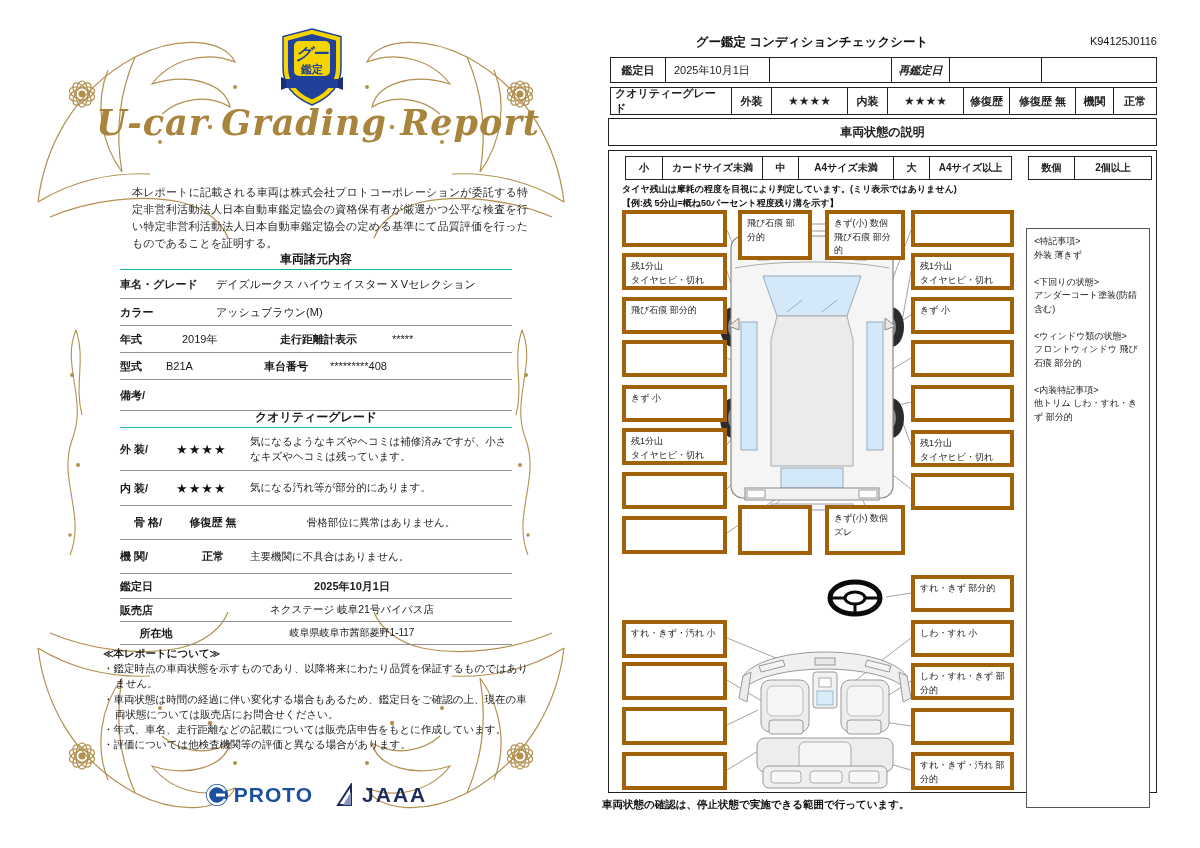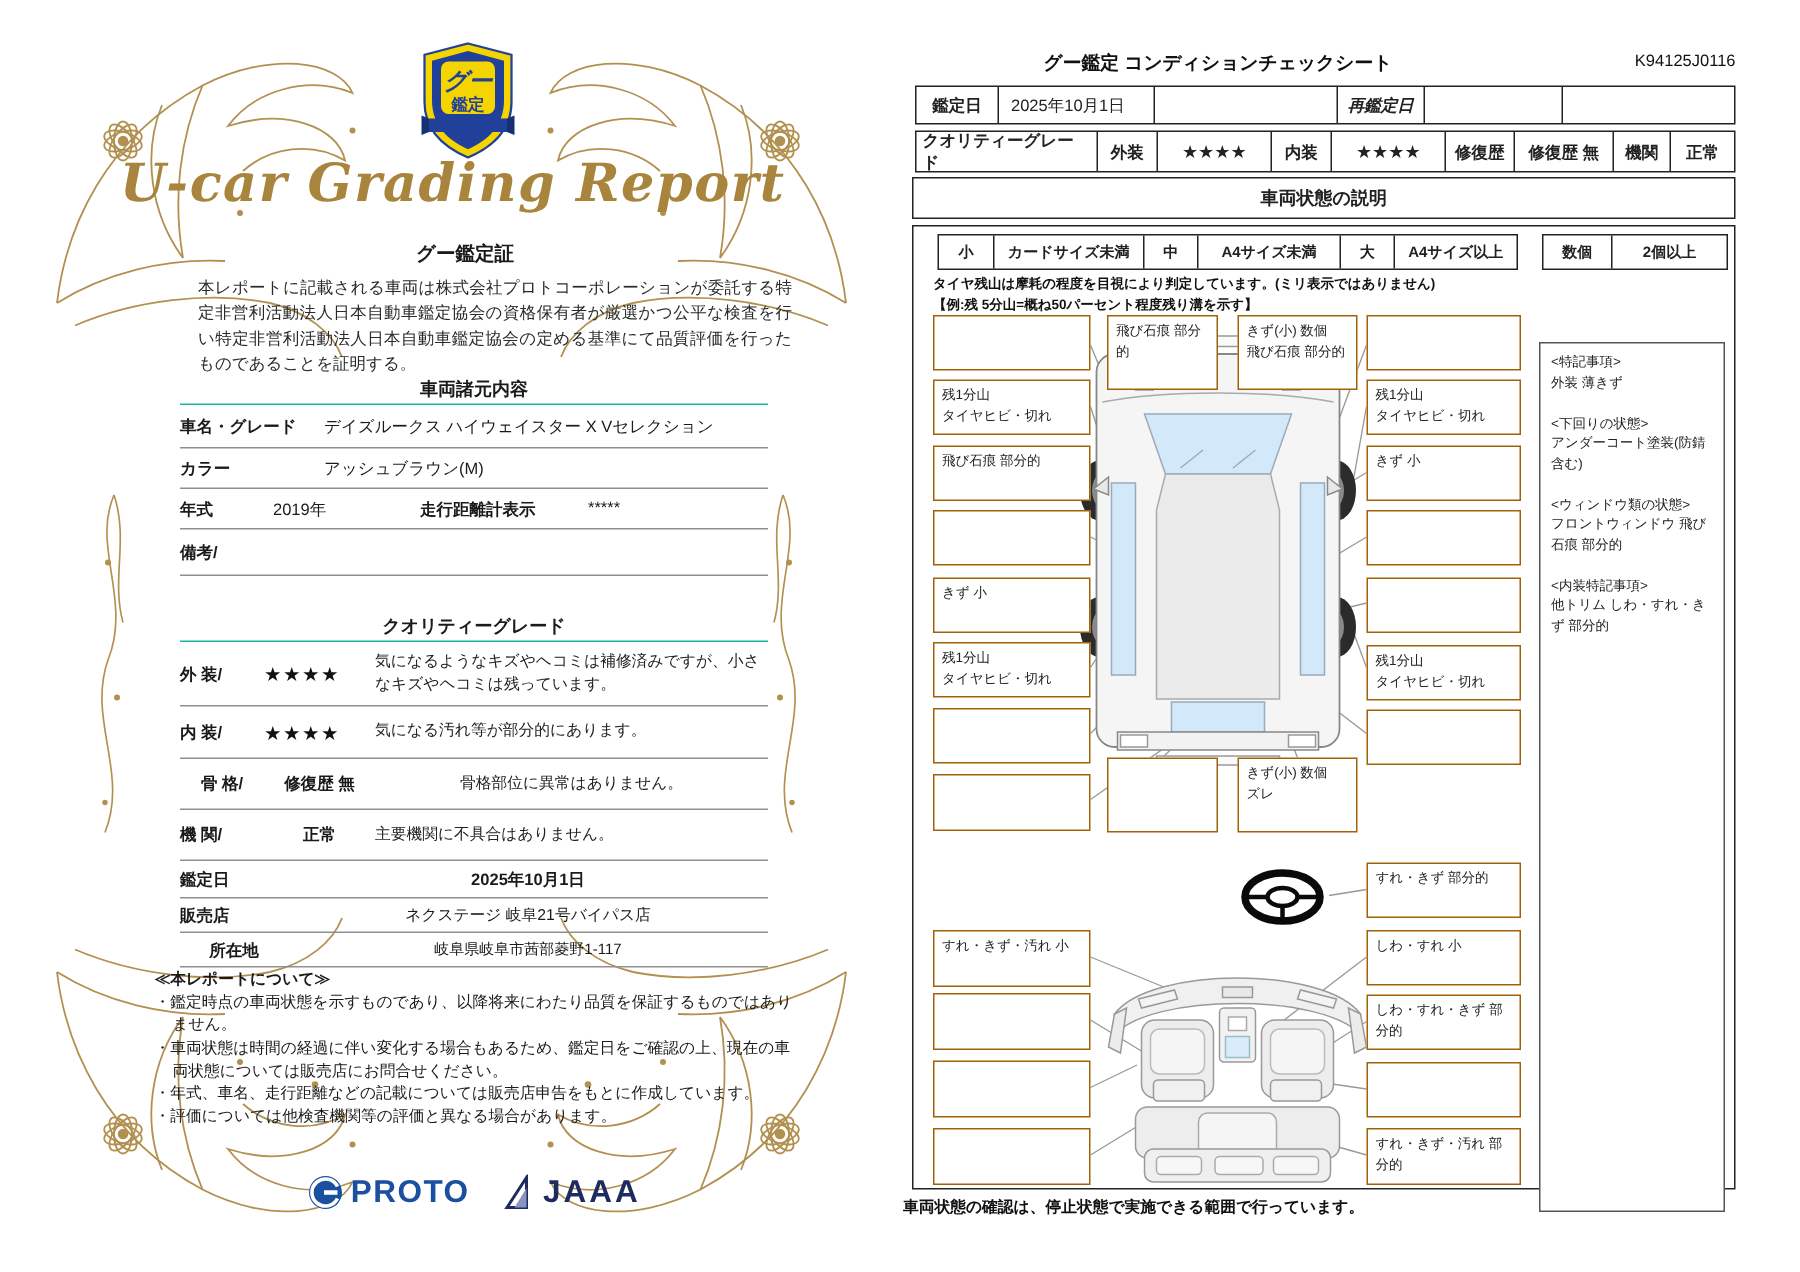--- a/index.html
+++ b/index.html
@@ -4,21 +4,21 @@
 <style>
   html,body{margin:0;padding:0;background:#fff;}
   #canvas{position:relative;width:1200px;height:848px;background:#fff;overflow:hidden;
           font-family:"Liberation Sans",sans-serif;color:#222;}
   .abs{position:absolute;}
   svg{display:block;}
   svg text{font-family:"Liberation Sans",sans-serif;}
 
   
   .cert-title{font-family:"DejaVu Serif",serif;font-style:italic;font-weight:bold;
-              font-size:35px;color:#a8843c;text-align:left;letter-spacing:1px;}
+              font-size:35px;color:#a8843c;text-align:right;letter-spacing:1px;}
   .cert-sub{font-size:13px;font-weight:bold;text-align:center;color:#1a1a1a;}
   .cert-intro{font-size:11px;line-height:1.55;text-align:justify;color:#2a2a2a;margin-left:12px;}
   .sec-head{font-size:12px;font-weight:bold;text-align:center;color:#1a1a1a;}
   .ltable{border-top:1px solid #14b8a6;}
   .lrow{display:flex;align-items:center;border-bottom:1px solid #8f8f8f;font-size:11px;min-height:26px;}
   .lrow .lab{font-weight:bold;color:#1a1a1a;flex:none;}
   .lrow .val{color:#1a1a1a;}
   .stars{font-size:13px;letter-spacing:1px;color:#111;}
   .gdesc{font-size:10.5px;line-height:1.45;flex:1;}
   .about{font-size:10.5px;line-height:1.45;color:#1a1a1a;}
@@ -34,21 +34,21 @@
   .r-code{font-size:11px;text-align:right;color:#111;}
   .btable{display:flex;border:1.2px solid #222;background:#fff;}
   .bcell{display:flex;align-items:center;justify-content:center;font-size:11px;
          border-left:1px solid #222;box-sizing:border-box;padding:0 4px;}
   .bcell:first-child{border-left:none;}
   .bcell.left{justify-content:flex-start;padding-left:8px;}
   .bcell.b{font-weight:bold;}
   .bigbox{border:1.2px solid #222;background:#fff;box-sizing:border-box;}
   .boxhead{display:flex;align-items:center;justify-content:center;font-size:12px;font-weight:bold;}
   .tire-note{font-size:9px;font-weight:bold;line-height:1.6;white-space:pre-line;color:#111;}
-  .lbox{position:absolute;border:1px solid #a16207;background:#fff;font-size:9px;line-height:1.5;
+  .lbox{position:absolute;border:4px solid #a16207;background:#fff;font-size:9px;line-height:1.5;
         padding:3px 5px;white-space:pre-line;color:#222;box-sizing:border-box;overflow:hidden;}
   .notes-panel{position:absolute;border:1px solid #555;background:#fff;font-size:9px;line-height:1.5;
         padding:6px 7px;white-space:pre-line;color:#222;box-sizing:border-box;}
   .bottom-note{font-size:10.5px;font-weight:bold;color:#111;}
 </style>
 </head>
 <body>
 
 <div id="canvas">
 
@@ -95,39 +95,44 @@
       <path d="M34,6 L58,12.5 L58,39 C58,55.5 47.5,65.5 34,71.5 C20.5,65.5 10,55.5 10,39 L10,12.5 Z" fill="#21409a"></path>
       <rect x="16" y="13" width="36" height="35" rx="5" fill="#f5d500"></rect>
       <text x="34" y="31" text-anchor="middle" font-size="16" font-weight="bold" font-style="italic" fill="#21409a">グー</text>
       <text x="34" y="45" text-anchor="middle" font-size="11" font-weight="bold" fill="#21409a">鑑定</text>
       <polygon points="8,51 60,51 60,60 8,60" fill="#21409a"></polygon>
       <polygon points="8,51 3,49 3,62 8,60" fill="#182f73"></polygon>
       <polygon points="60,51 65,49 65,62 60,60" fill="#182f73"></polygon>
     </svg>
 
     <div class="abs cert-title" style="left:80px;top:102px;width:460px;">U-car Grading Report</div>
-    <div class="abs cert-sub" style="left:90px;top:160px;width:440px;">グー鑑定証</div>
 
     <div class="abs cert-intro" style="left:120px;top:184px;width:396px;">本レポートに記載される車両は株式会社プロトコーポレーションが委託する特定非営利活動法人日本自動車鑑定協会の資格保有者が厳選かつ公平な検査を行い特定非営利活動法人日本自動車鑑定協会の定める基準にて品質評価を行ったものであることを証明する。</div>
 
     <div class="abs sec-head" style="left:120px;top:251px;width:392px;">車両諸元内容</div>
     <div class="abs ltable" style="left:120px;top:269px;width:392px;">
       <div class="lrow" style="min-height:28px;">
         <span class="lab" style="width:96px;">車名・グレード</span>
         <span class="val">デイズルークス ハイウェイスター X Vセレクション</span>
       </div>
       <div class="lrow">
         <span class="lab" style="width:96px;">カラー</span>
         <span class="val">アッシュブラウン(M)</span>
       </div>
       <div class="lrow">
         <span class="lab" style="width:62px;">年式</span>
         <span class="val" style="width:98px;">2019年</span>
         <span class="lab" style="width:112px;">走行距離計表示</span>
         <span class="val">*****</span>
+      </div>
+      <div class="lrow">
+        <span class="lab" style="width:46px;">型式</span>
+        <span class="val" style="width:98px;">B21A</span>
+        <span class="lab" style="width:66px;">車台番号</span>
+        <span class="val">*********408</span>
       </div>
       <div class="lrow" style="min-height:30px;">
         <span class="lab">備考/</span>
       </div>
     </div>
 
     <div class="abs sec-head" style="left:120px;top:409px;width:392px;">クオリティーグレード</div>
     <div class="abs ltable" style="left:120px;top:427px;width:392px;">
       <div class="lrow" style="min-height:42px;">
         <span class="lab" style="width:56px;">外 装/</span>

